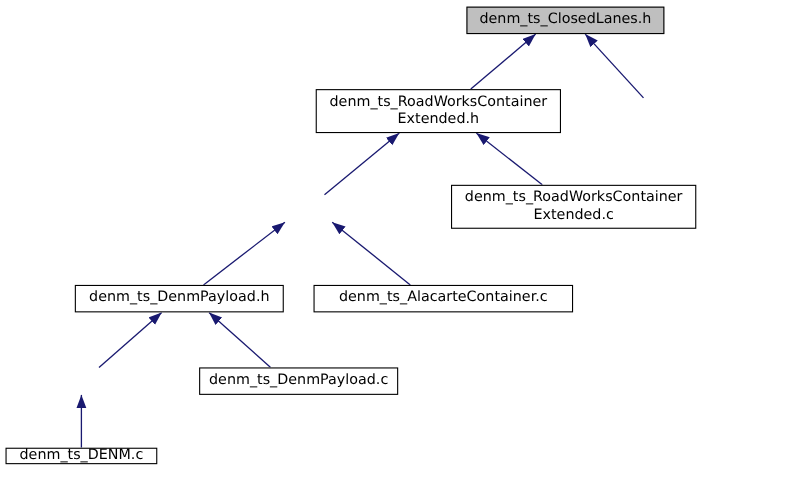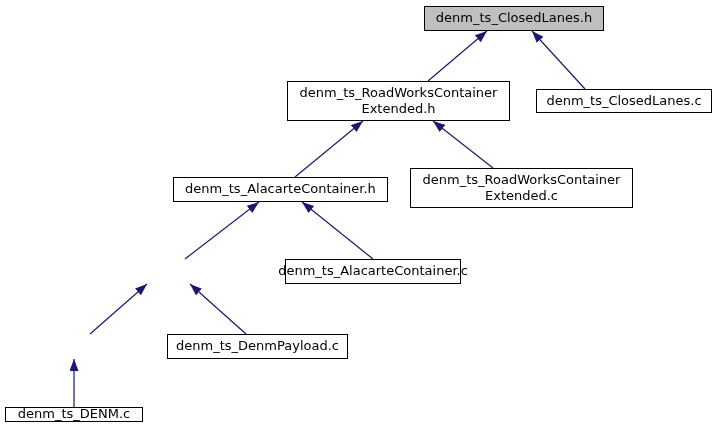--- a/index.html
+++ b/index.html
@@ -60,40 +60,37 @@
 
   <div class="node focus" style="left:424px;top:6px;width:180px;height:25px;">
     <span>denm_ts_ClosedLanes.h</span>
   </div>
 
   <div class="node" style="left:287px;top:81px;width:223px;height:40px;">
     <span>denm_ts_RoadWorksContainer</span>
     <span>Extended.h</span>
   </div>
 
-  <div class="node" style="left:536px;top:89px;width:176px;height:24px;">
-    <span>denm_ts_ClosedLanes.c</span>
-  </div>
 
-  <div class="node" style="left:173px;top:177px;width:215px;height:25px;">
-    <span>denm_ts_AlacarteContainer.h</span>
-  </div>
 
   <div class="node" style="left:410px;top:168px;width:223px;height:40px;">
     <span>denm_ts_RoadWorksContainer</span>
     <span>Extended.c</span>
   </div>
 
+  <div class="node" style="left:68px;top:259px;width:190px;height:25px;">
+    <span>denm_ts_DenmPayload.h</span>
+  </div>
 
-  <div class="node" style="left:285px;top:259px;width:176px;height:25px;">
+  <div class="node" style="left:285px;top:259px;width:236px;height:25px;">
     <span>denm_ts_AlacarteContainer.c</span>
   </div>
 
 
-  <div class="node" style="left:167px;top:334px;width:181px;height:25px;">
+  <div class="node" style="left:181px;top:334px;width:181px;height:25px;">
     <span>denm_ts_DenmPayload.c</span>
   </div>
 
   <div class="node" style="left:5px;top:407px;width:138px;height:15px;">
     <span>denm_ts_DENM.c</span>
   </div>
 
 </div>
 
 </body></html>

